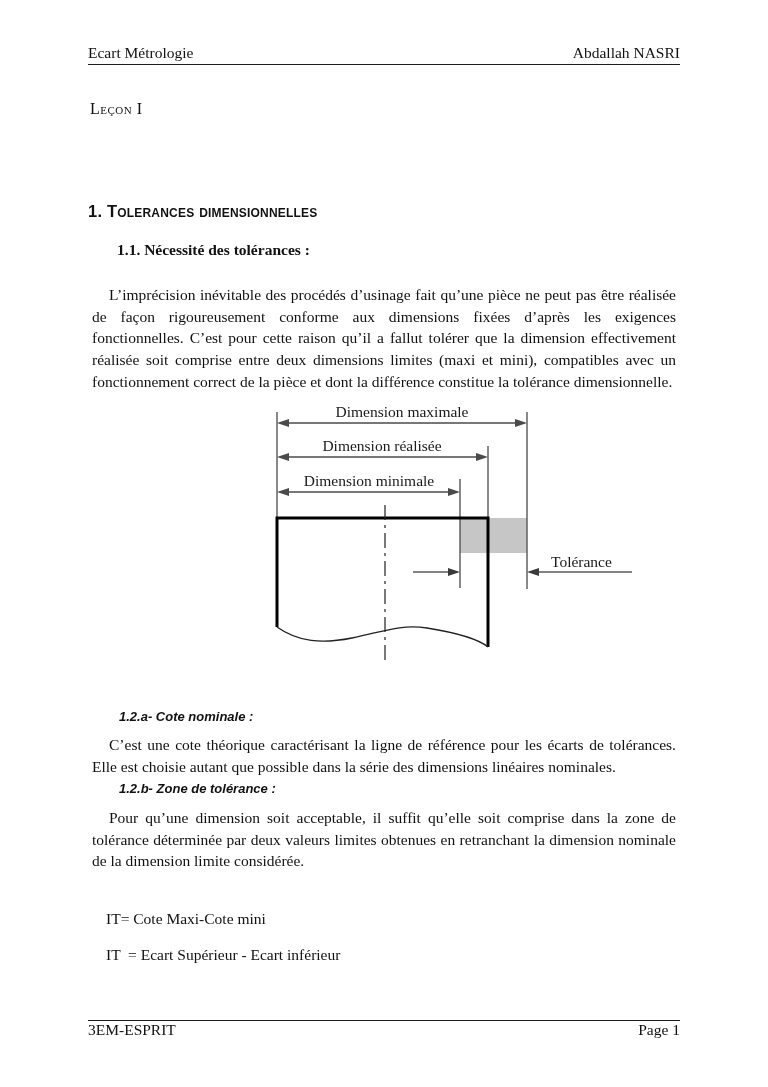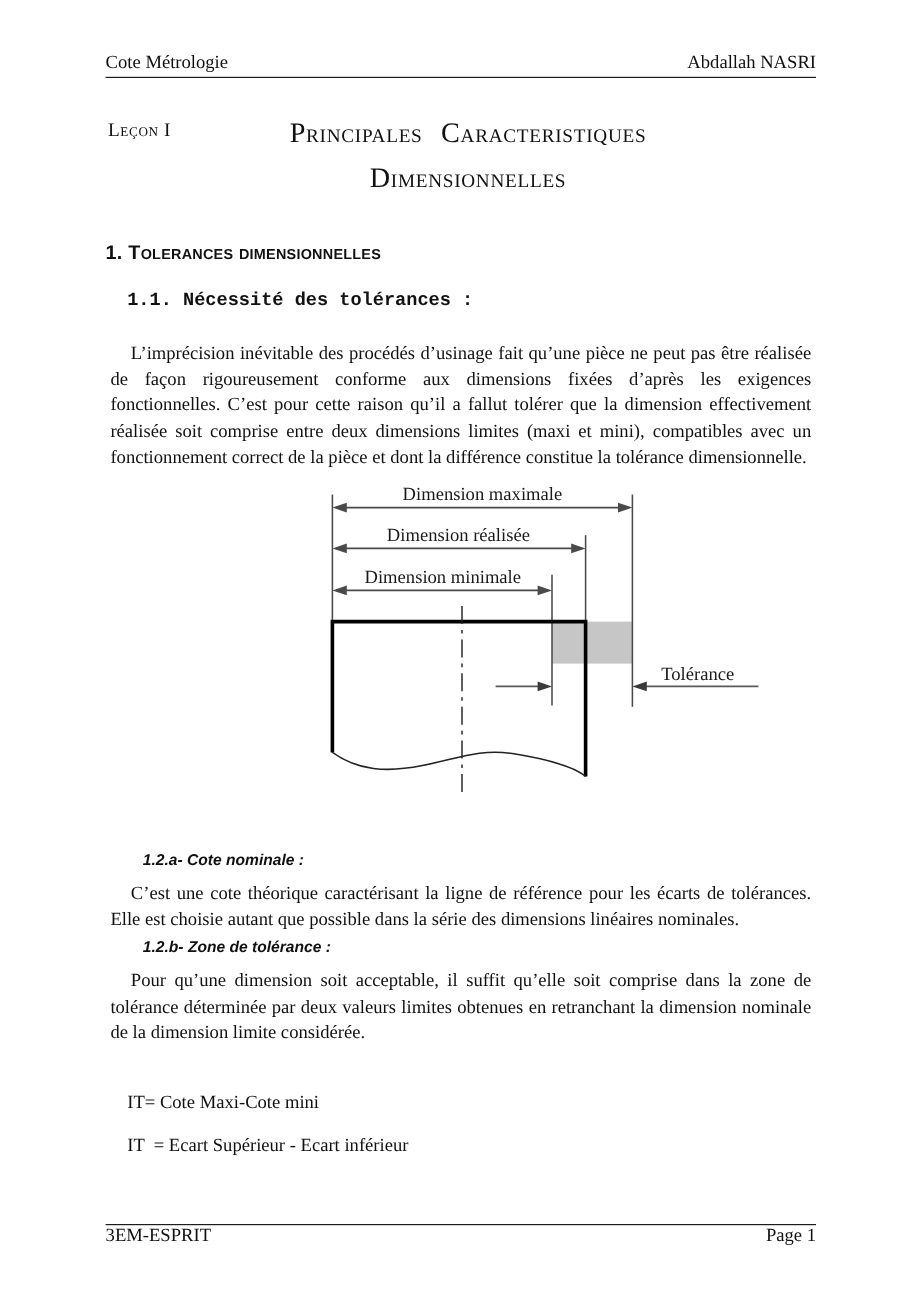--- a/index.html
+++ b/index.html
@@ -15,21 +15,21 @@
          font-size:15.5px; border-top:1.6px solid #1c1c1c; }
 
   
   .title-lesson { position:absolute; left:90px; top:100px; font-size:16px; font-variant:small-caps; letter-spacing:.5px; }
   .title-main   { position:absolute; left:100px; top:92px; width:580px; text-align:center;
                   font-size:23.5px; line-height:38px; font-variant:small-caps; letter-spacing:.6px; word-spacing:9px; }
 
   
   .h-num  { position:absolute; left:88px;  top:202px; font-family:"Liberation Sans","DejaVu Sans",sans-serif;
             font-weight:bold; font-size:16.5px; font-variant:small-caps; letter-spacing:.2px;text-align:center; }
-  .h-sub  { position:absolute; font-family:Liberation Mono, monospace; font-weight:bold; font-size:15.5px; }
+  .h-sub  { position:absolute; font-family:Liberation Serif, serif; font-weight:bold; font-size:15.5px;margin-left:11px; }
   .h-11   { left:106px; top:241px; }
   .h-12   { left:106px; top:671px; }
   .h-abc  { position:absolute; font-family:"Liberation Sans","DejaVu Sans",sans-serif;
             font-weight:bold; font-style:italic; font-size:13px; }
   .h-12a  { left:119px; top:709px; }
   .h-12b  { left:119px; top:781px; }
 
   
   .para { position:absolute; left:88px; width:592px; font-size:15.5px; line-height:21.7px;
           text-align:justify; }
@@ -46,29 +46,25 @@
   
   .diagram { position:absolute; left:250px; top:398px; width:420px; height:272px; }
   .diagram text { font-family:"Liberation Serif","DejaVu Serif",serif; font-size:15.5px; fill:#1a1a1a; }
 </style>
 </head>
 <body>
 
 <div class="page">
 
   <div class="hdr">
-    <span>Cote Métrologie</span>
+    <span>Ecart Métrologie</span>
     <span>Abdallah NASRI</span>
   </div>
 
   <div class="title-lesson">Leçon I</div>
-  <div class="title-main">
-    <div>Principales  Caracteristiques</div>
-    <div>Dimensionnelles</div>
-  </div>
 
   <div class="h-num">1. Tolerances dimensionnelles</div>
   <div class="h-sub h-11">1.1. Nécessité des tolérances :</div>
 
   <div class="para p-intro">
     <p>L’imprécision inévitable des procédés d’usinage fait qu’une pièce ne peut pas être réalisée de façon rigoureusement conforme aux dimensions fixées d’après les exigences fonctionnelles. C’est pour cette raison qu’il a fallut tolérer que la dimension effectivement réalisée soit comprise entre deux dimensions limites (maxi et mini), compatibles avec un fonctionnement correct de la pièce et dont la différence constitue la tolérance dimensionnelle.</p>
   </div>
 
   <svg class="diagram" viewBox="0 0 420 272" xmlns="http://www.w3.org/2000/svg">
 

